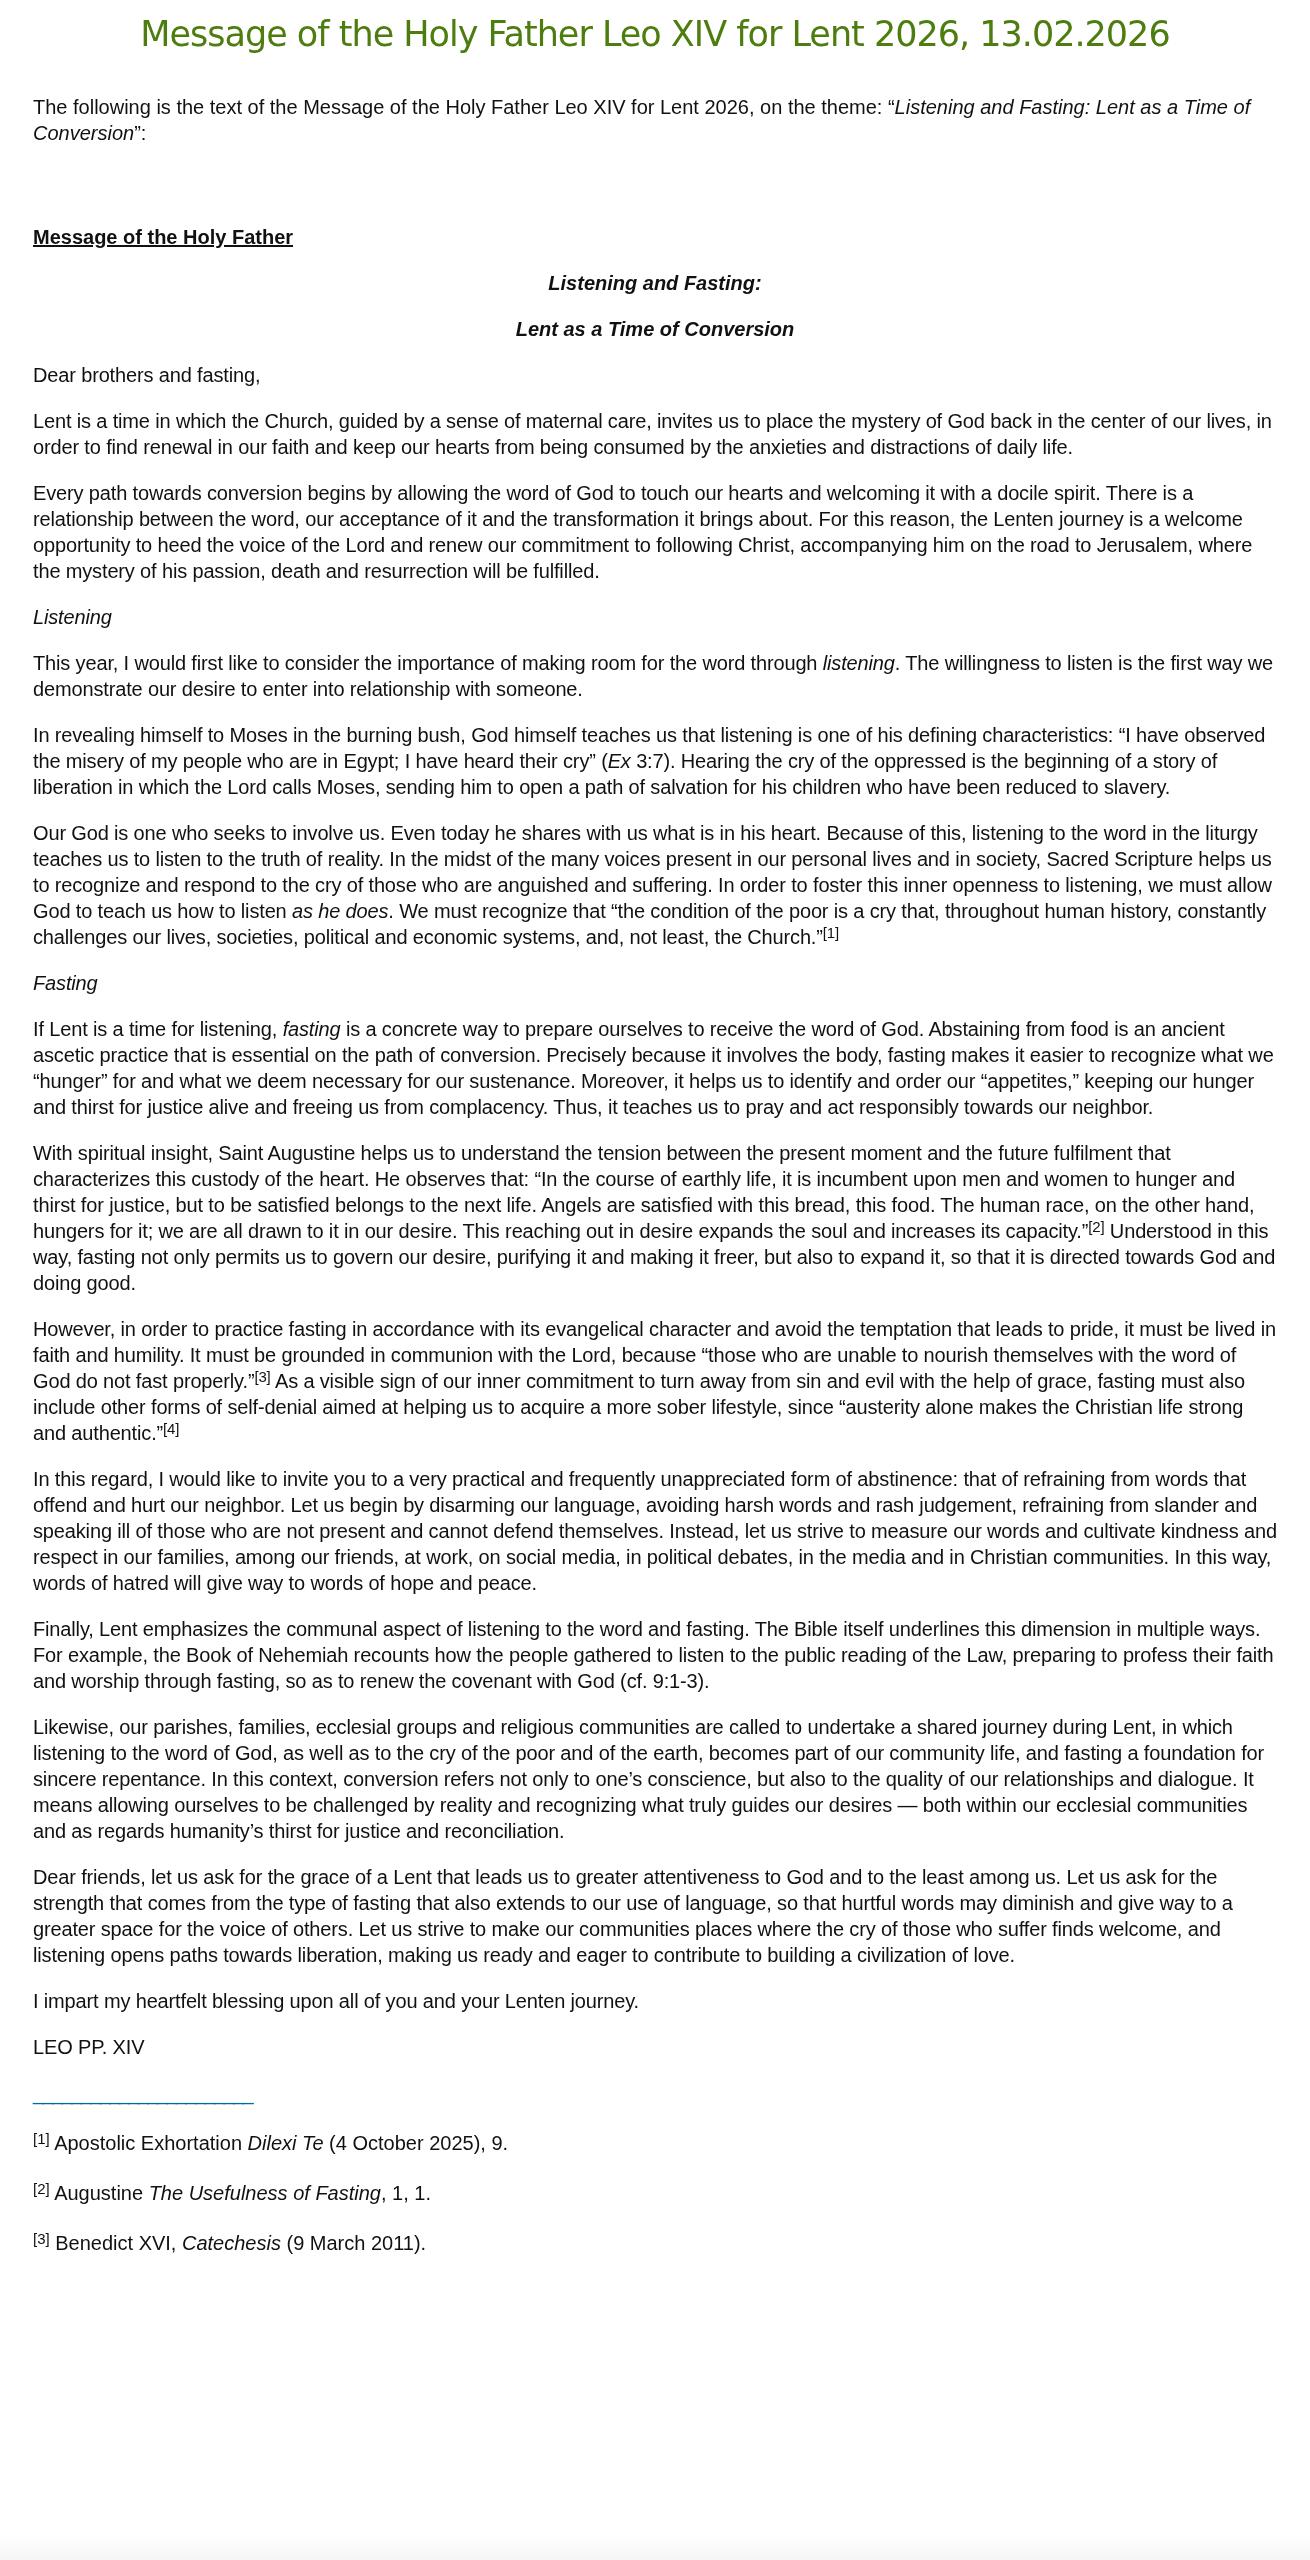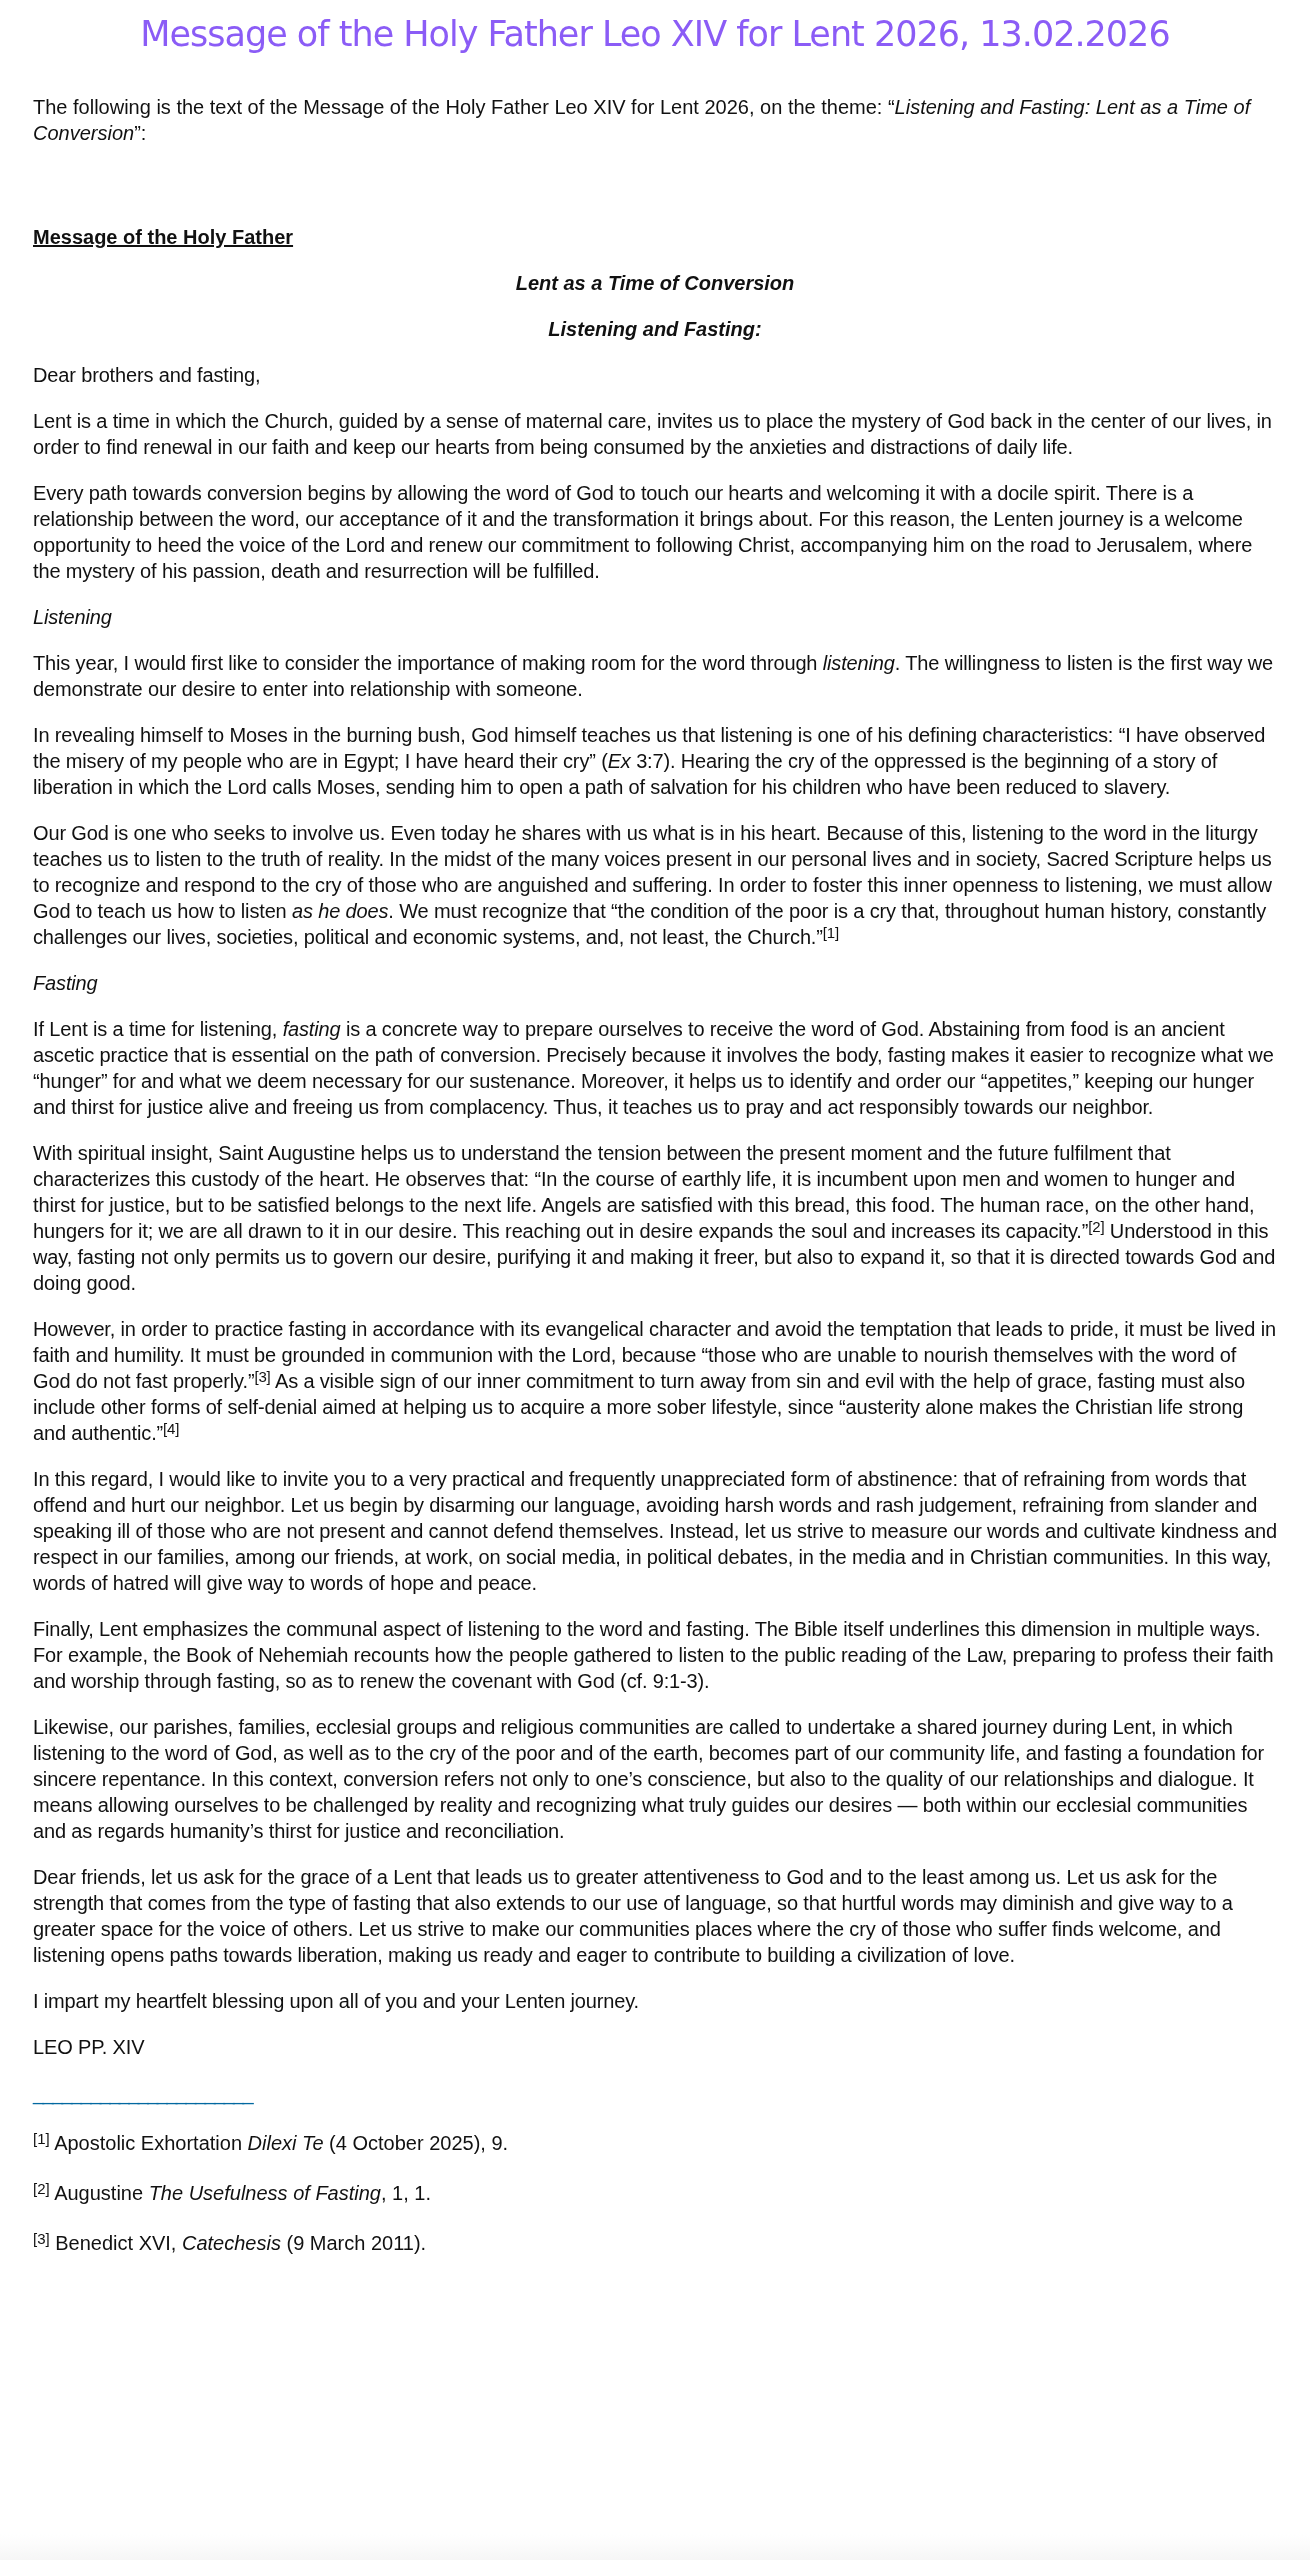--- a/index.html
+++ b/index.html
@@ -13,21 +13,21 @@
   }
   .page { padding: 0 33px 0 33px; }
   h1.title {
     margin: 0;
     padding-top: 12px;
     text-align: center;
     font-family: "DejaVu Sans", sans-serif;
     font-weight: normal;
     font-size: 35px;
     line-height: 44px;
-    color: #8b5cf6;
+    color: #4d7c0f;
     letter-spacing: -1px;
   }
   .intro {
     margin: 38px 0 0 0;
     font-size: 20px;
     line-height: 26px;
   }
   .section-head {
     margin: 78px 0 0 0;
     font-size: 20px;
@@ -77,22 +77,22 @@
 </head>
 <body>
 
 <div class="page">
   <h1 class="title">Message of the Holy Father Leo XIV for Lent 2026, 13.02.2026</h1>
 
   <p class="intro"><span>The following is the text of the Message of the Holy Father Leo XIV for Lent 2026, on the theme: “</span><i>Listening and Fasting: Lent as a Time of Conversion</i><span>”:</span></p>
 
   <div class="section-head">Message of the Holy Father</div>
 
+  <div class="subtitle">Listening and Fasting:</div>
   <div class="subtitle">Lent as a Time of Conversion</div>
-  <div class="subtitle">Listening and Fasting:</div>
 
   <div class="body" id="body">
       <p class=""><span>Dear brothers and fasting,</span></p>
       <p class=""><span>Lent is a time in which the Church, guided by a sense of maternal care, invites us to place the mystery of God back in the center of our lives, in order to find renewal in our faith and keep our hearts from being consumed by the anxieties and distractions of daily life.</span></p>
       <p class=""><span>Every path towards conversion begins by allowing the word of God to touch our hearts and welcoming it with a docile spirit. There is a relationship between the word, our acceptance of it and the transformation it brings about. For this reason, the Lenten journey is a welcome opportunity to heed the voice of the Lord and renew our commitment to following Christ, accompanying him on the road to Jerusalem, where the mystery of his passion, death and resurrection will be fulfilled.</span></p>
       <p class="heading-it"><span>Listening</span></p>
       <p class=""><span>This year, I would first like to consider the importance of making room for the word through </span><i>listening</i><span>. The willingness to listen is the first way we demonstrate our desire to enter into relationship with someone.</span></p>
       <p class=""><span>In revealing himself to Moses in the burning bush, God himself teaches us that listening is one of his defining characteristics: “I have observed the misery of my people who are in Egypt; I have heard their cry” (</span><i>Ex</i><span> 3:7). Hearing the cry of the oppressed is the beginning of a story of liberation in which the Lord calls Moses, sending him to open a path of salvation for his children who have been reduced to slavery.</span></p>
       <p class=""><span>Our God is one who seeks to involve us. Even today he shares with us what is in his heart. Because of this, listening to the word in the liturgy teaches us to listen to the truth of reality. In the midst of the many voices present in our personal lives and in society, Sacred Scripture helps us to recognize and respond to the cry of those who are anguished and suffering. In order to foster this inner openness to listening, we must allow God to teach us how to listen </span><i>as he does</i><span>. We must recognize that “the condition of the poor is a cry that, throughout human history, constantly challenges our lives, societies, political and economic systems, and, not least, the Church.”</span><sup>[1]</sup></p>
       <p class="heading-it"><span>Fasting</span></p>

